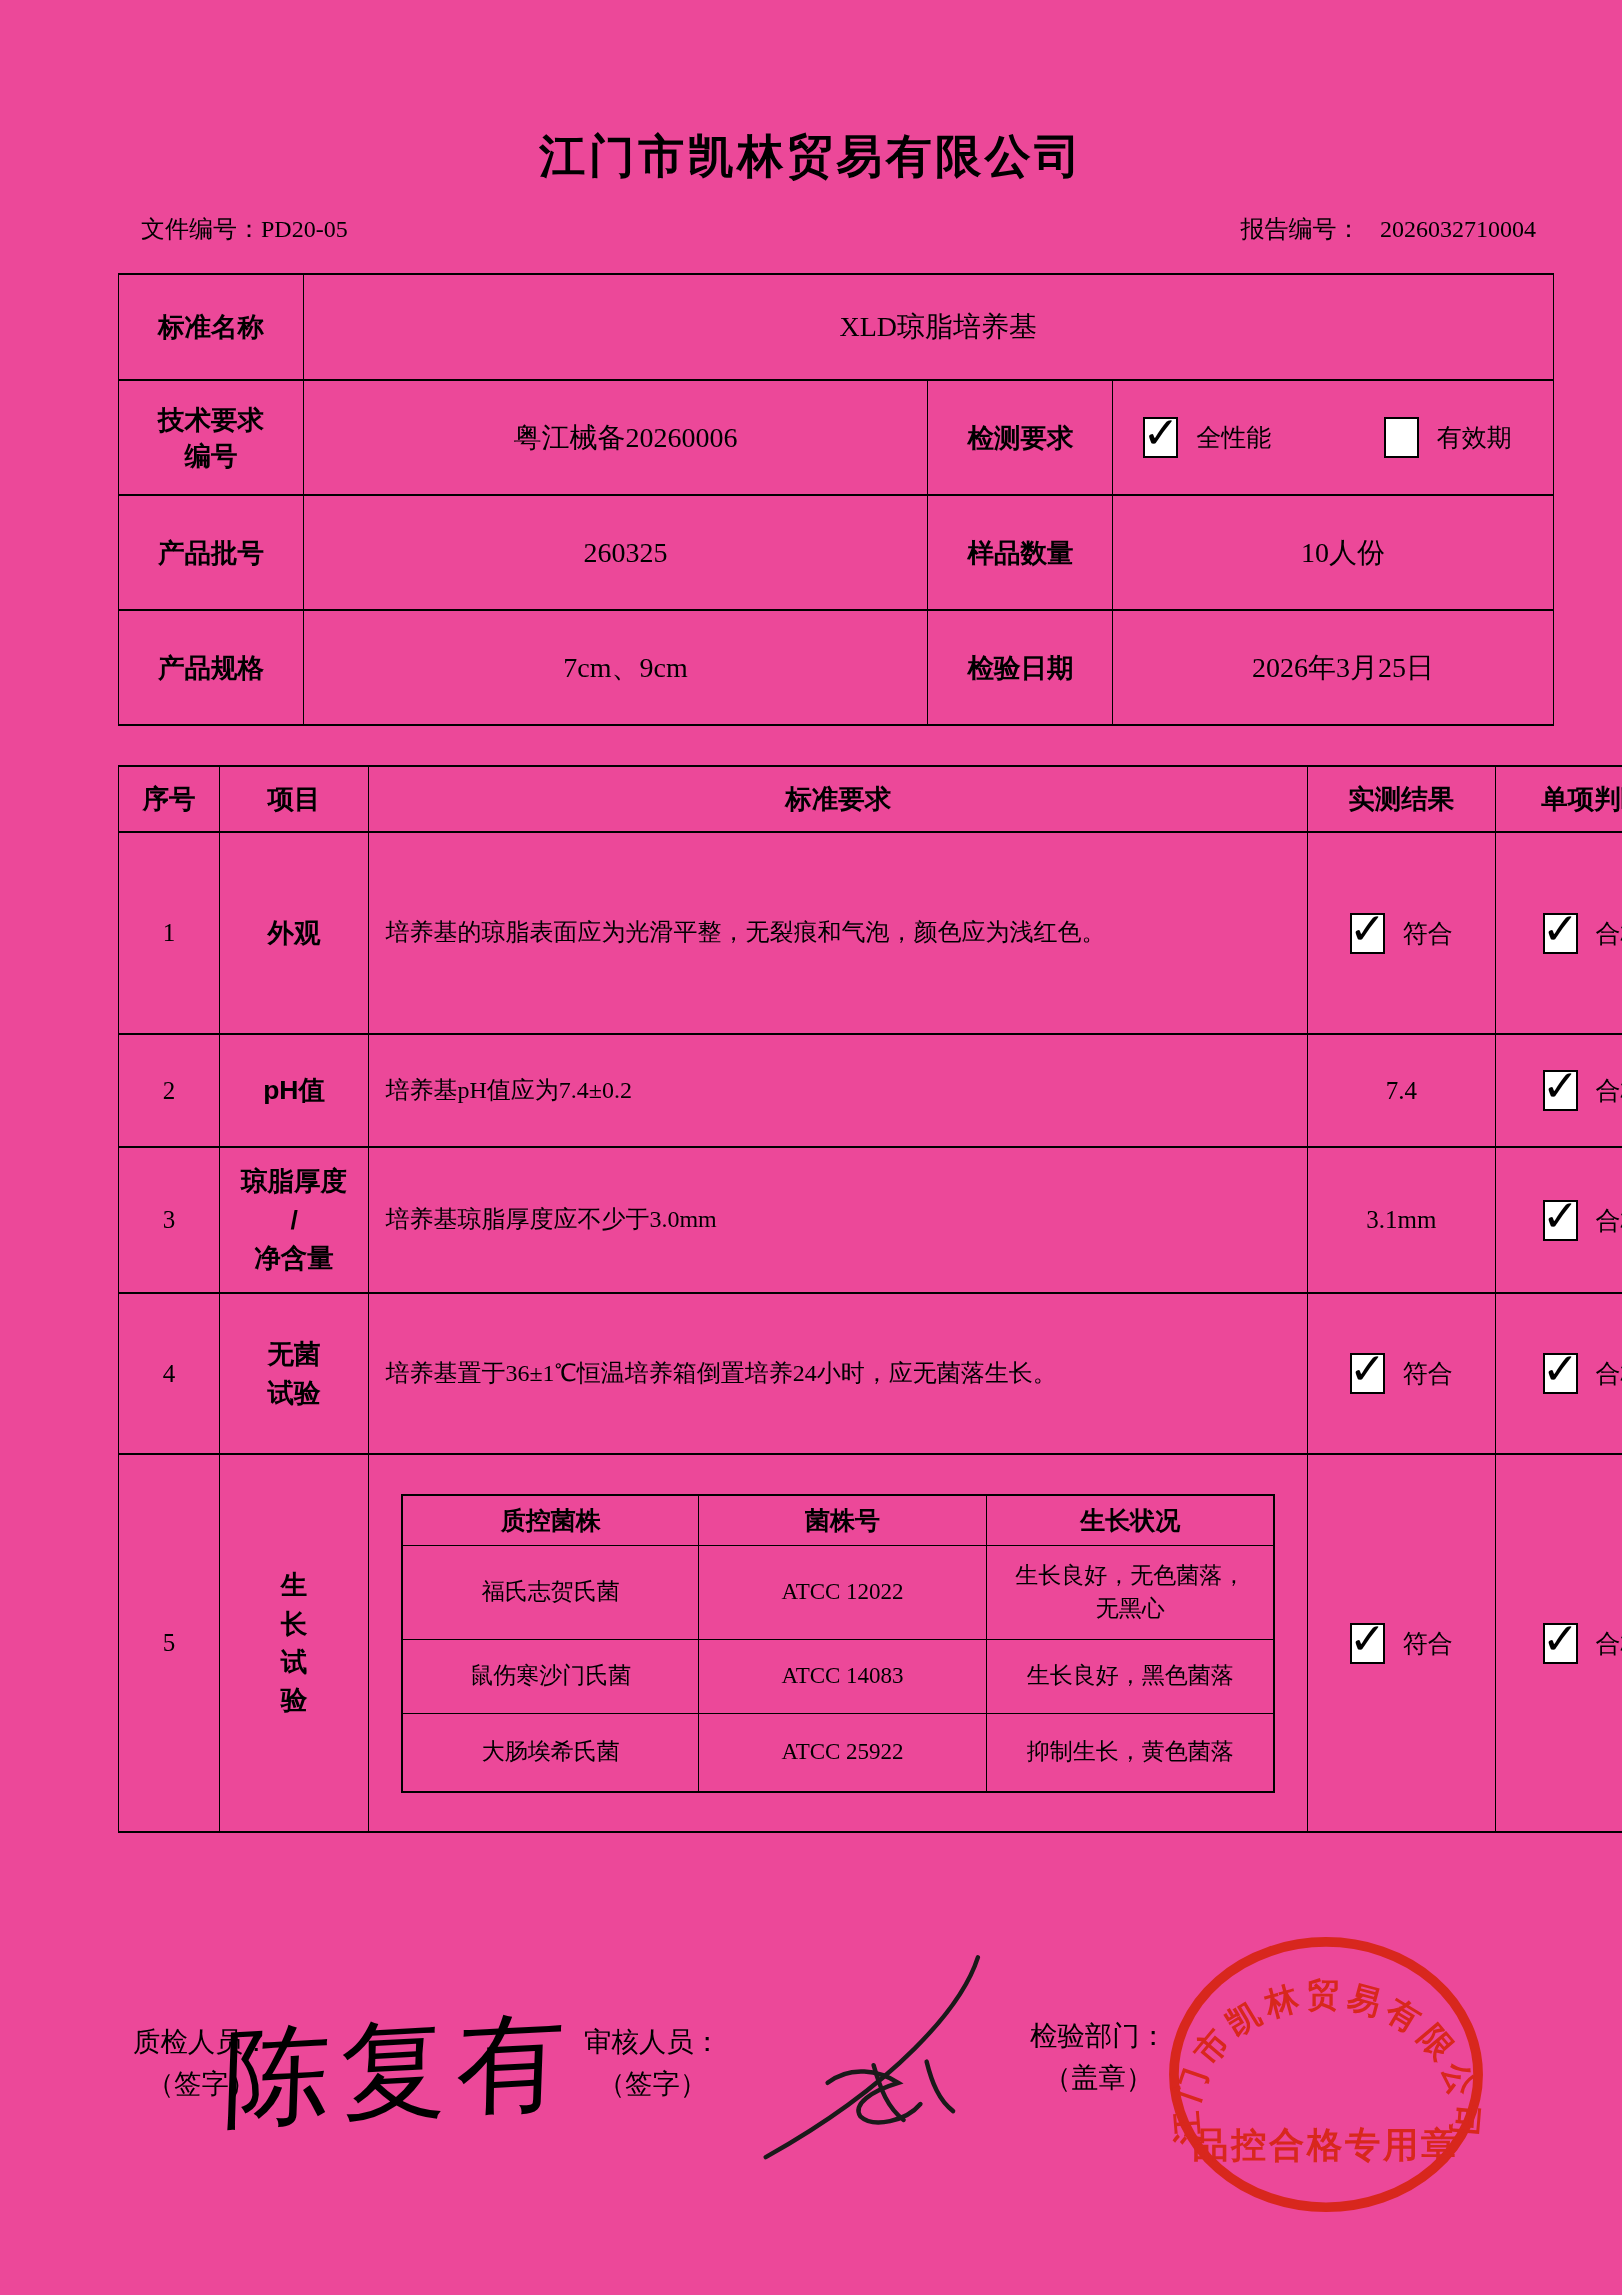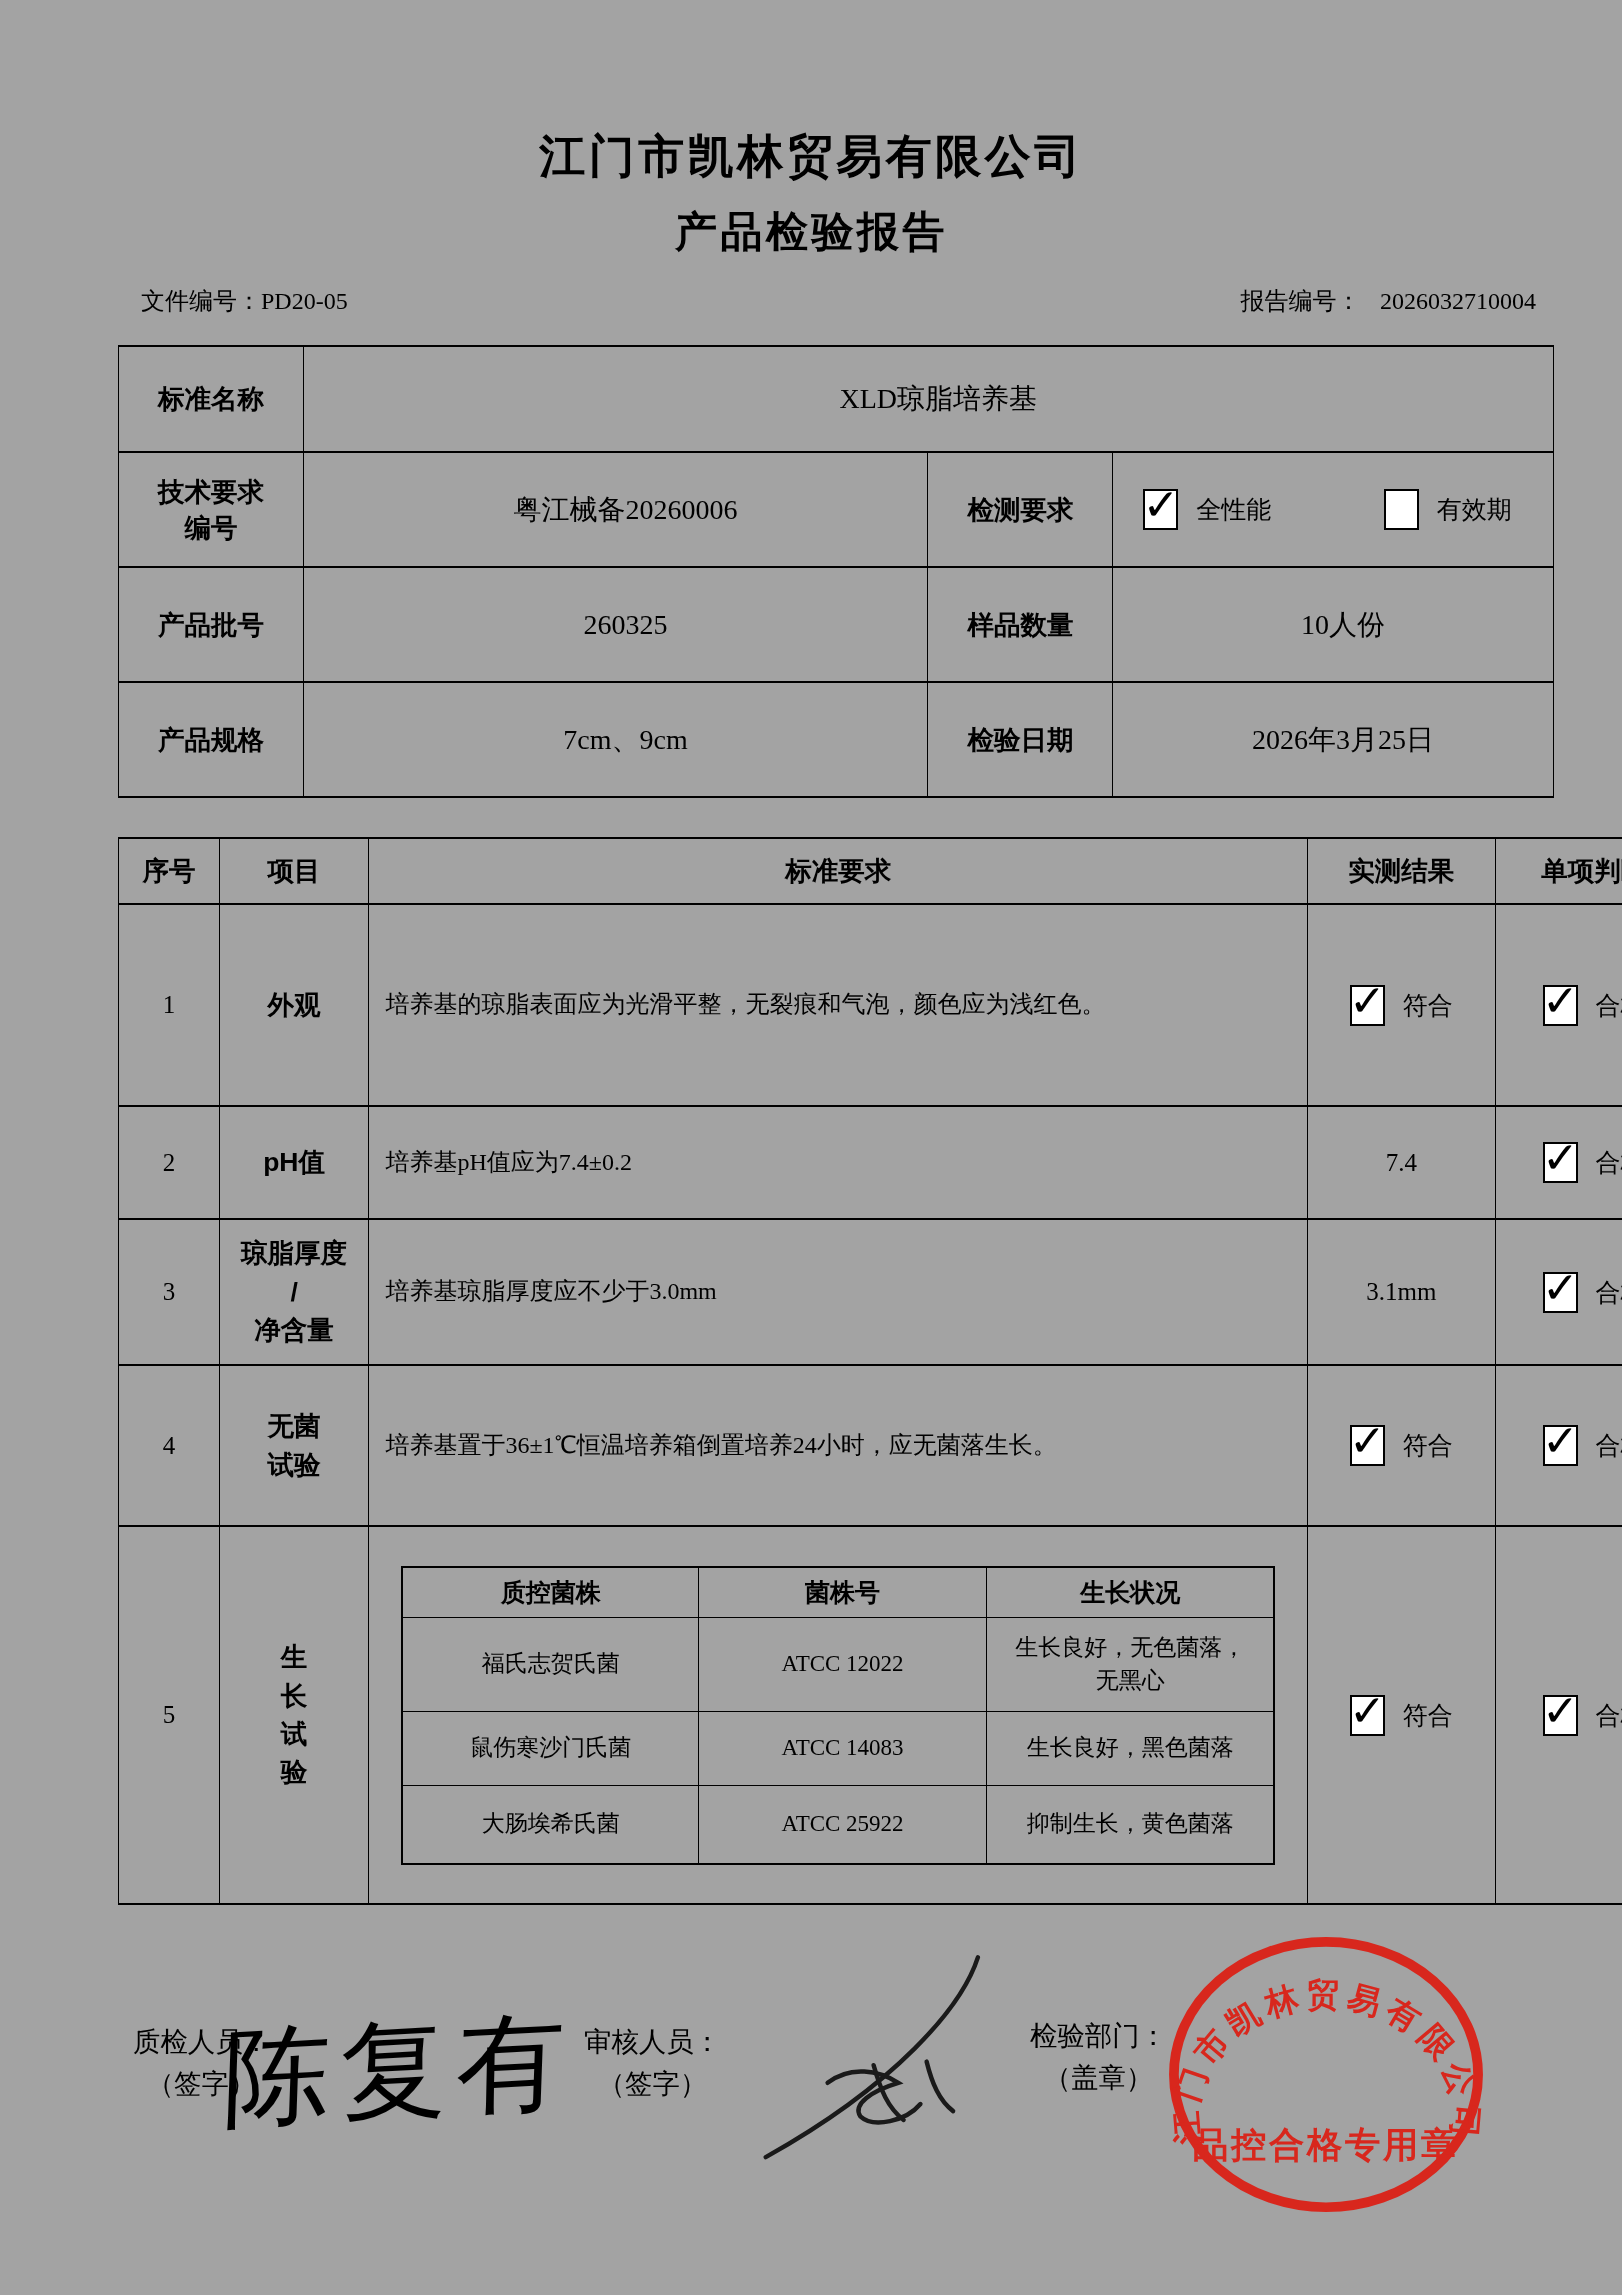--- a/index.html
+++ b/index.html
@@ -1,20 +1,20 @@
 <!DOCTYPE html>
 <html style="font-size:14px"><head>
 <meta charset="utf-8">
 <style>
   * { margin:0; padding:0; box-sizing:border-box; }
   html,body { background:#fff; }
   .page {
     position:relative;
     width:1623px; height:2295px;
-    background:#a3a3a3;
+    background:#ec4899;
     color:#000;
     font-family:"Liberation Serif", serif;
     overflow:hidden;
   }
   
   .title-block { padding-top:126px; text-align:center; }
   .company-title {
     font-family:"Liberation Sans", sans-serif;
     font-weight:900; font-size:46px; letter-spacing:3.5px;
   }
@@ -118,21 +118,20 @@
   .scribble { position:absolute; left:741px; top:35px; }
   .stamp { position:absolute; left:1158px; top:16px; }
 </style>
 </head>
 <body>
 
 <div class="page">
 
   <div class="title-block">
     <div class="company-title">江门市凯林贸易有限公司</div>
-    <div class="report-title">产品检验报告</div>
   </div>
 
   <div class="meta-row">
     <div class="meta-left">
       <span>文件编号：</span><span class="val">PD20-05</span>
     </div>
     <div class="meta-right">
       <span>报告编号：</span><span class="val">2026032710004</span>
     </div>
   </div>

